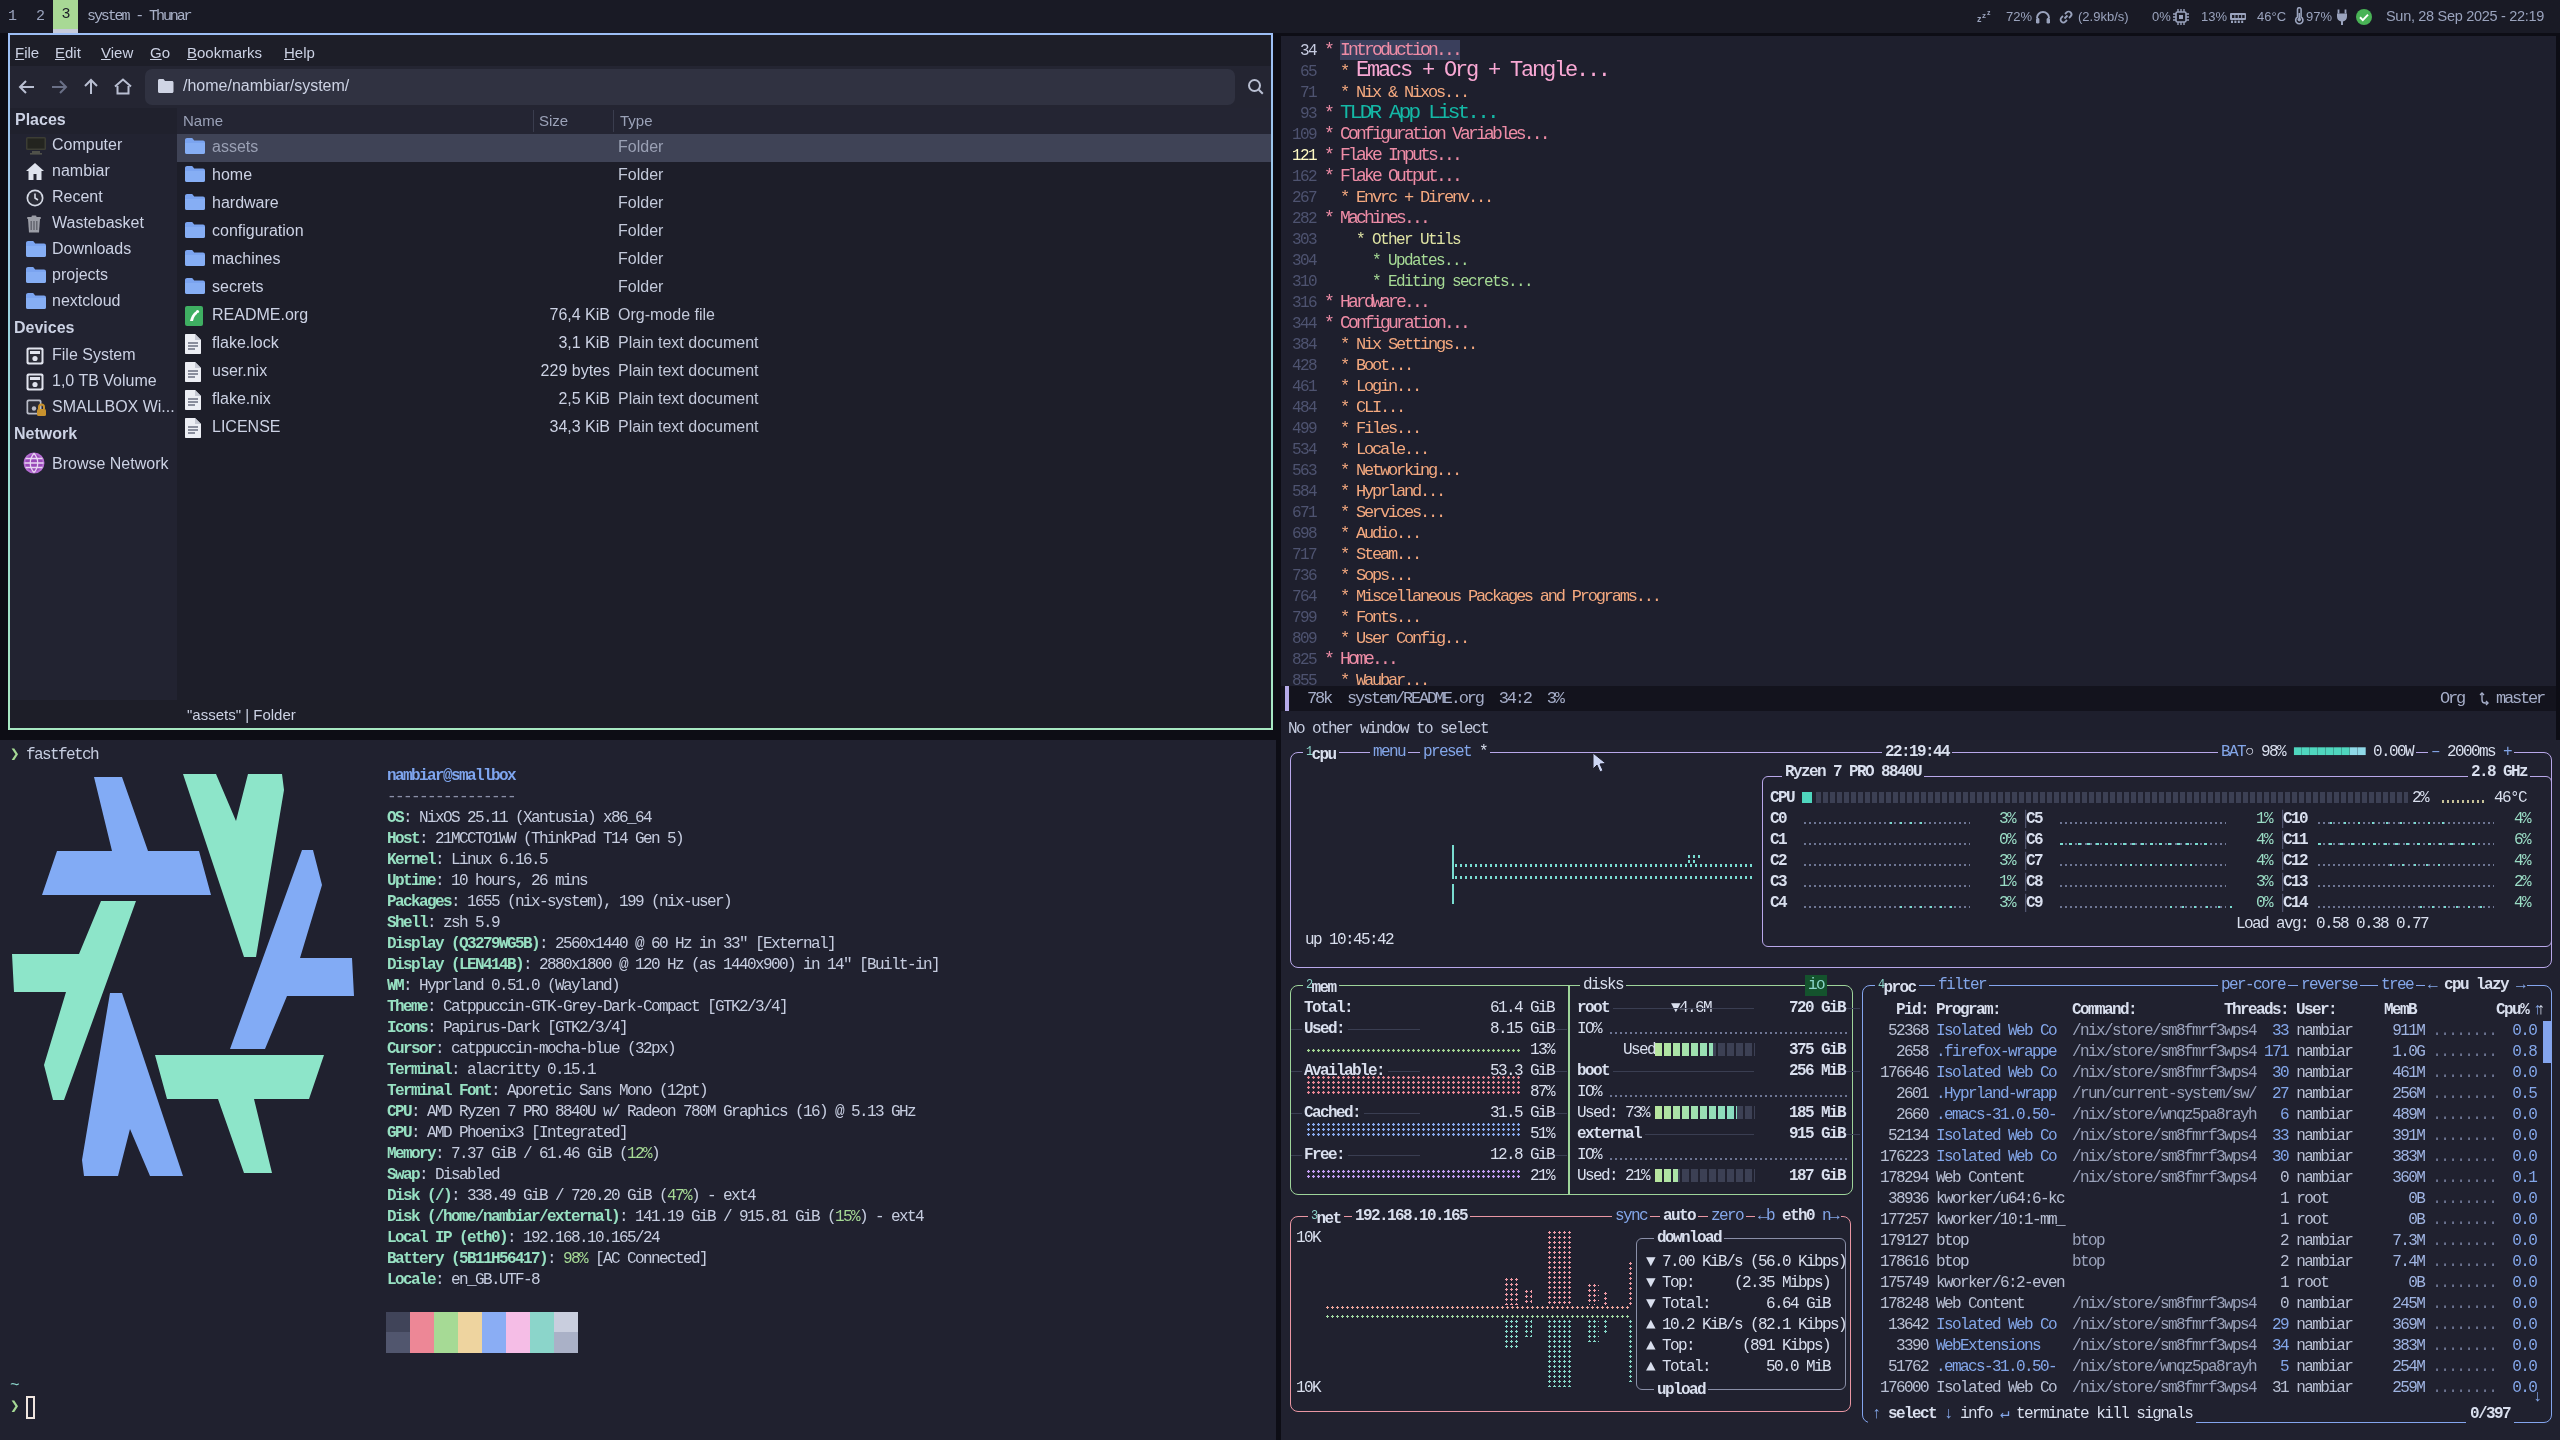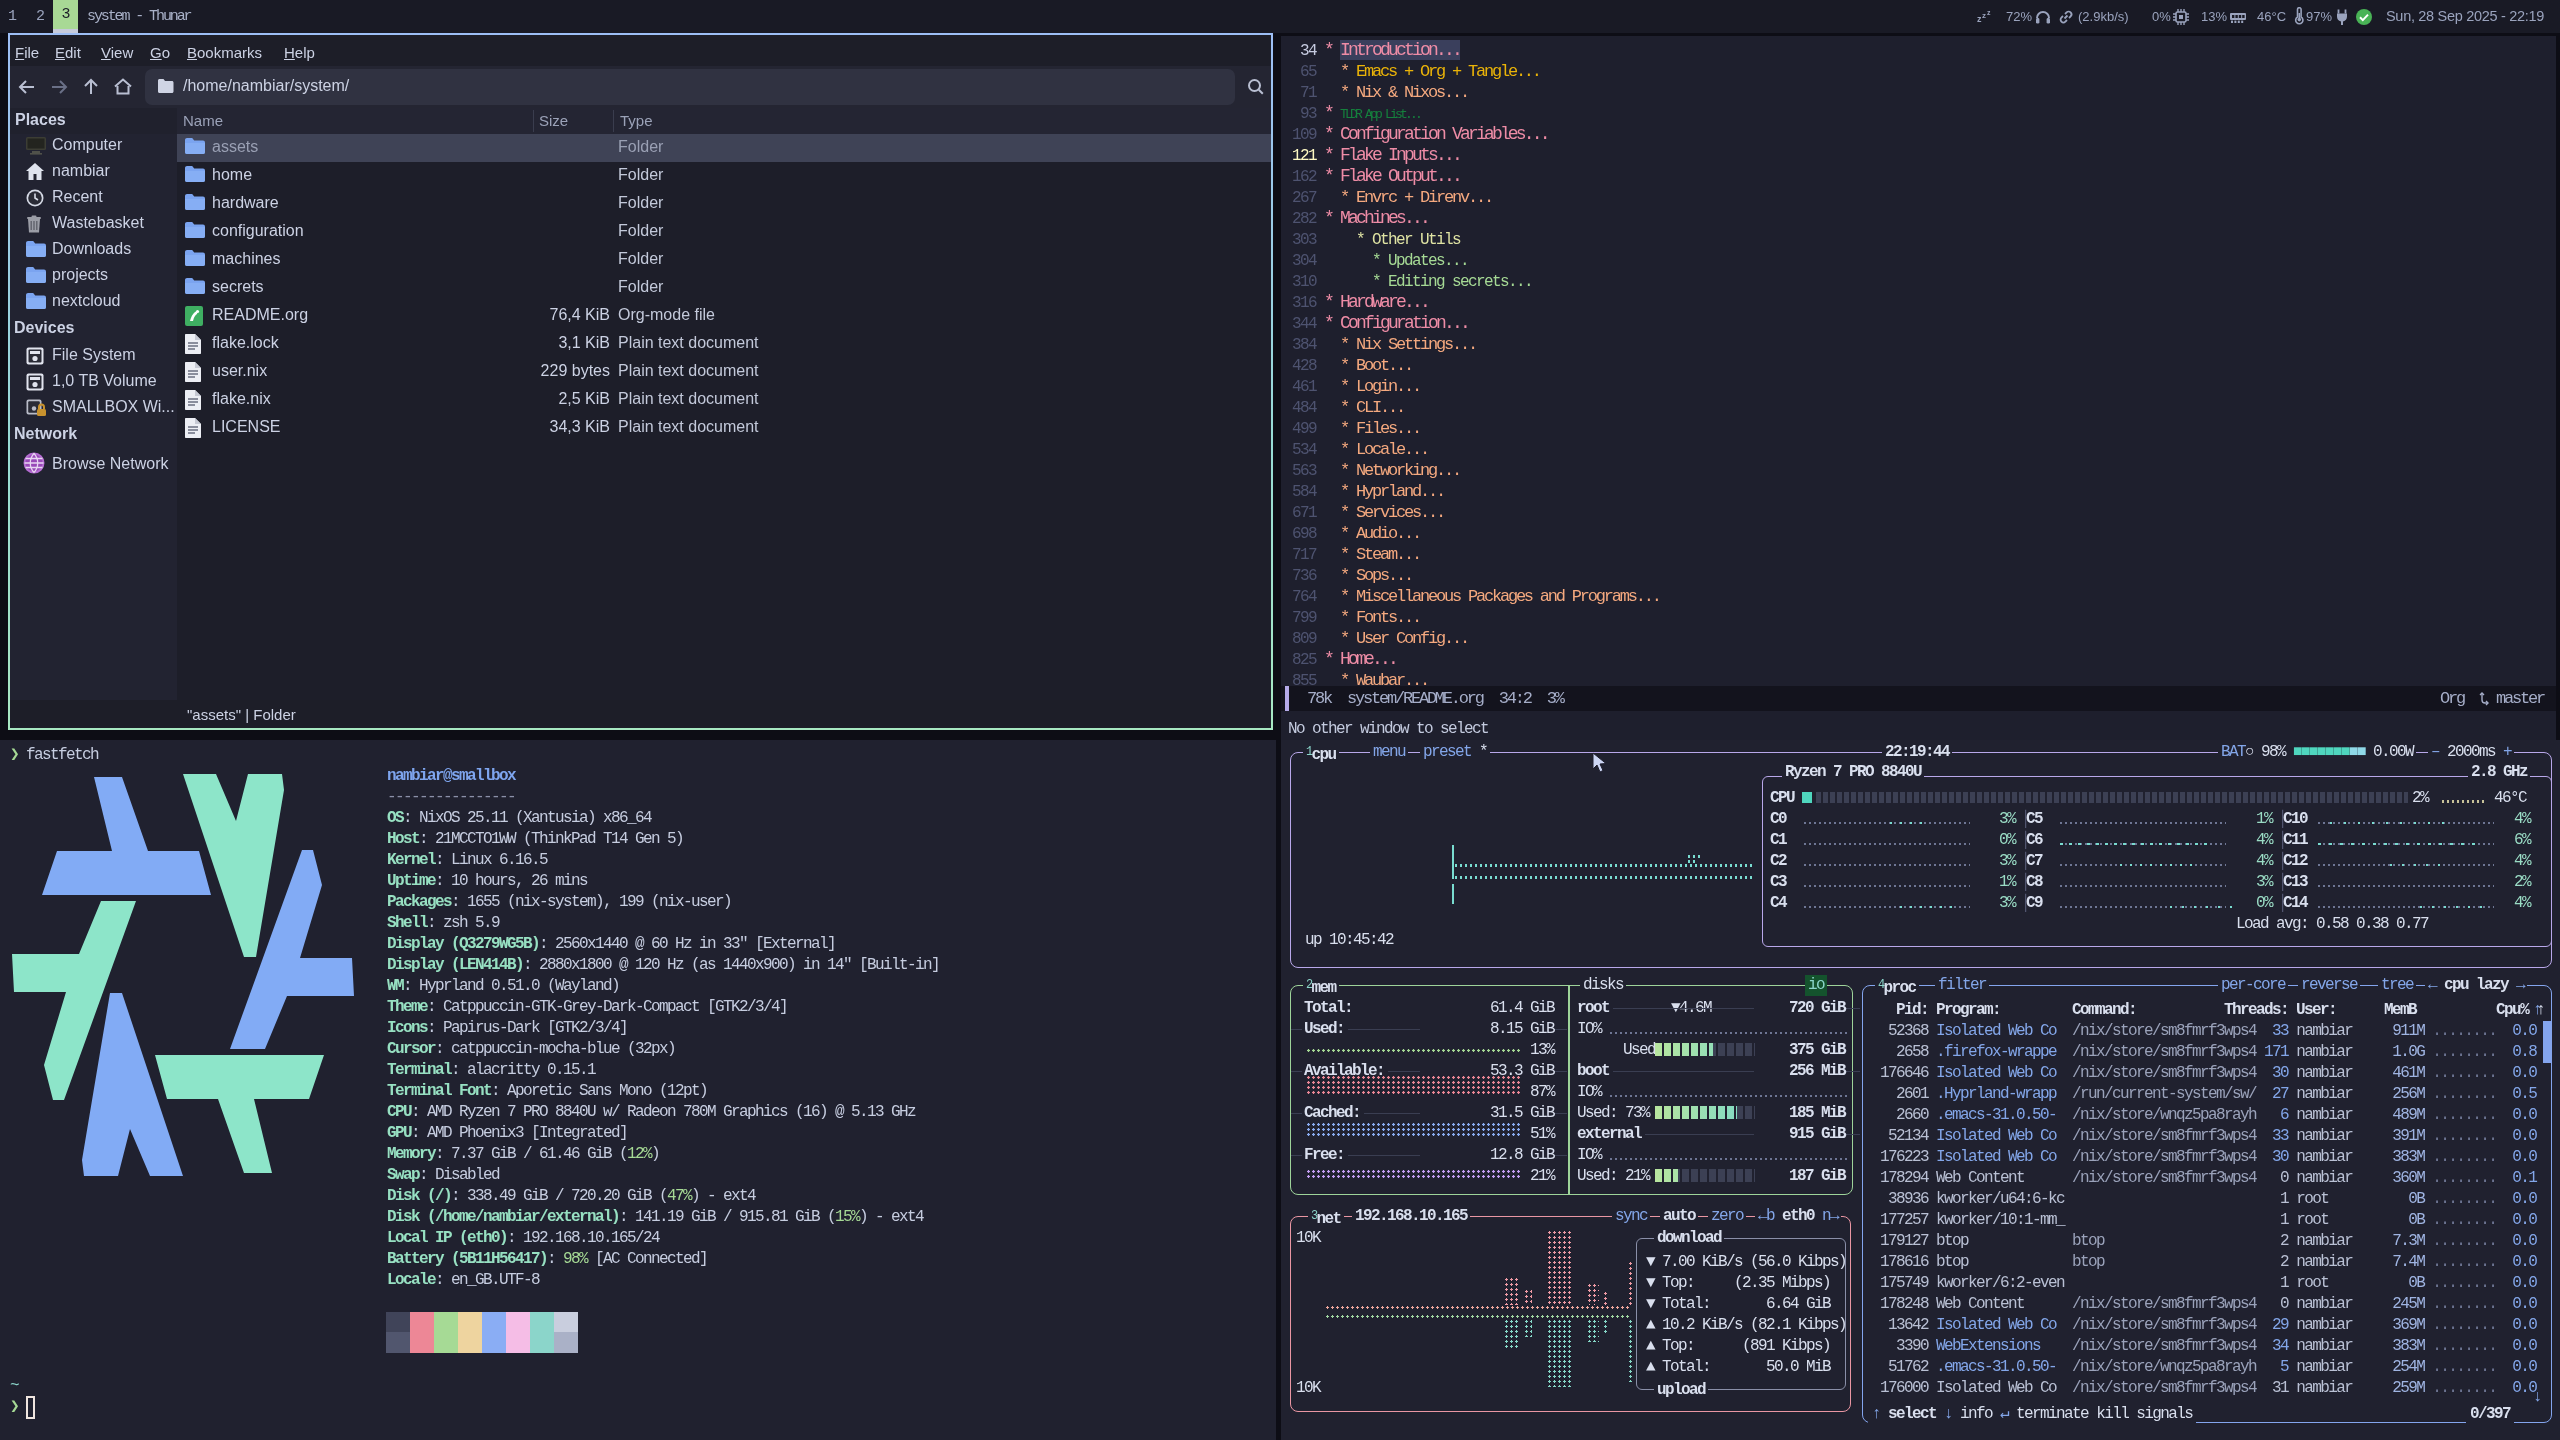--- a/index.html
+++ b/index.html
@@ -276,23 +276,23 @@
       <path d="M11 1l6 6h-6z" fill="#c6c9d4"></path>
       <g stroke="#6a6f80" stroke-width="1.4">
         <path d="M4 10h10M4 13h10M4 16h7"></path>
       </g>
     </svg></div>
 <div class="abs" style="left:212px;top:418px;color:#ccd2e4;font-size:16px">LICENSE</div>
 <div class="abs" style="left:460px;top:418px;width:150px;text-align:right;color:#ccd2e4;font-size:16px">34,3 KiB</div>
 <div class="abs" style="left:618px;top:418px;color:#c3c9da;font-size:16px">Plain text document</div>
 <div class="abs" style="left:1281px;top:36px;width:1275px;height:704px;background:#1e1f2d"></div>
 <pre class="abs m" style="left:1292px;top:41px;color:#ccd2e4"><span style="color:#c6cbe0"> 34</span> <span style="color:#ee8ca6;font-size:18px;letter-spacing:-2.81px;line-height:10px">*</span> <span style="color:#ee8ca6;background:#3a3f5c;font-size:18px;letter-spacing:-2.81px;line-height:10px">Introduction...</span>
-<span style="color:#4e5370"> 65</span>   <span style="color:#f5a97f;font-size:17px;letter-spacing:-2.21px;line-height:10px">*</span> <span style="color:#eab308;font-size:17px;letter-spacing:-2.21px;line-height:10px">Emacs + Org + Tangle...</span>
+<span style="color:#4e5370"> 65</span>   <span style="color:#f5a97f;font-size:17px;letter-spacing:-2.21px;line-height:10px">*</span> <span style="color:#f9a8d4;font-size:22px;letter-spacing:-2.21px;line-height:10px">Emacs + Org + Tangle...</span>
 <span style="color:#4e5370"> 71</span>   <span style="color:#f5a97f;font-size:17px;letter-spacing:-2.21px;line-height:10px">*</span> <span style="color:#f5a97f;font-size:17px;letter-spacing:-2.21px;line-height:10px">Nix &amp; Nixos...</span>
-<span style="color:#4e5370"> 93</span> <span style="color:#ee8ca6;font-size:18px;letter-spacing:-2.81px;line-height:10px">*</span> <span style="color:#15803d;font-size:13px;letter-spacing:-2.81px;line-height:10px">TLDR App List...</span>
+<span style="color:#4e5370"> 93</span> <span style="color:#ee8ca6;font-size:18px;letter-spacing:-2.81px;line-height:10px">*</span> <span style="color:#14b8a6;font-size:21px;letter-spacing:-2.81px;line-height:10px">TLDR App List...</span>
 <span style="color:#4e5370">109</span> <span style="color:#ee8ca6;font-size:18px;letter-spacing:-2.81px;line-height:10px">*</span> <span style="color:#ee8ca6;font-size:18px;letter-spacing:-2.81px;line-height:10px">Configuration Variables...</span>
 <span style="color:#fef9c3">121</span> <span style="color:#ee8ca6;font-size:18px;letter-spacing:-2.81px;line-height:10px">*</span> <span style="color:#ee8ca6;font-size:18px;letter-spacing:-2.81px;line-height:10px">Flake Inputs...</span>
 <span style="color:#4e5370">162</span> <span style="color:#ee8ca6;font-size:18px;letter-spacing:-2.81px;line-height:10px">*</span> <span style="color:#ee8ca6;font-size:18px;letter-spacing:-2.81px;line-height:10px">Flake Output...</span>
 <span style="color:#4e5370">267</span>   <span style="color:#f5a97f;font-size:17px;letter-spacing:-2.21px;line-height:10px">*</span> <span style="color:#f5a97f;font-size:17px;letter-spacing:-2.21px;line-height:10px">Envrc + Direnv...</span>
 <span style="color:#4e5370">282</span> <span style="color:#ee8ca6;font-size:18px;letter-spacing:-2.81px;line-height:10px">*</span> <span style="color:#ee8ca6;font-size:18px;letter-spacing:-2.81px;line-height:10px">Machines...</span>
 <span style="color:#4e5370">303</span>     <span style="color:#dfe3a3;">*</span> <span style="color:#dfe3a3;">Other Utils</span>
 <span style="color:#4e5370">304</span>       <span style="color:#a6da95;">*</span> <span style="color:#a6da95;">Updates...</span>
 <span style="color:#4e5370">310</span>       <span style="color:#a6da95;">*</span> <span style="color:#a6da95;">Editing secrets...</span>
 <span style="color:#4e5370">316</span> <span style="color:#ee8ca6;font-size:18px;letter-spacing:-2.81px;line-height:10px">*</span> <span style="color:#ee8ca6;font-size:18px;letter-spacing:-2.81px;line-height:10px">Hardware...</span>
 <span style="color:#4e5370">344</span> <span style="color:#ee8ca6;font-size:18px;letter-spacing:-2.81px;line-height:10px">*</span> <span style="color:#ee8ca6;font-size:18px;letter-spacing:-2.81px;line-height:10px">Configuration...</span>

